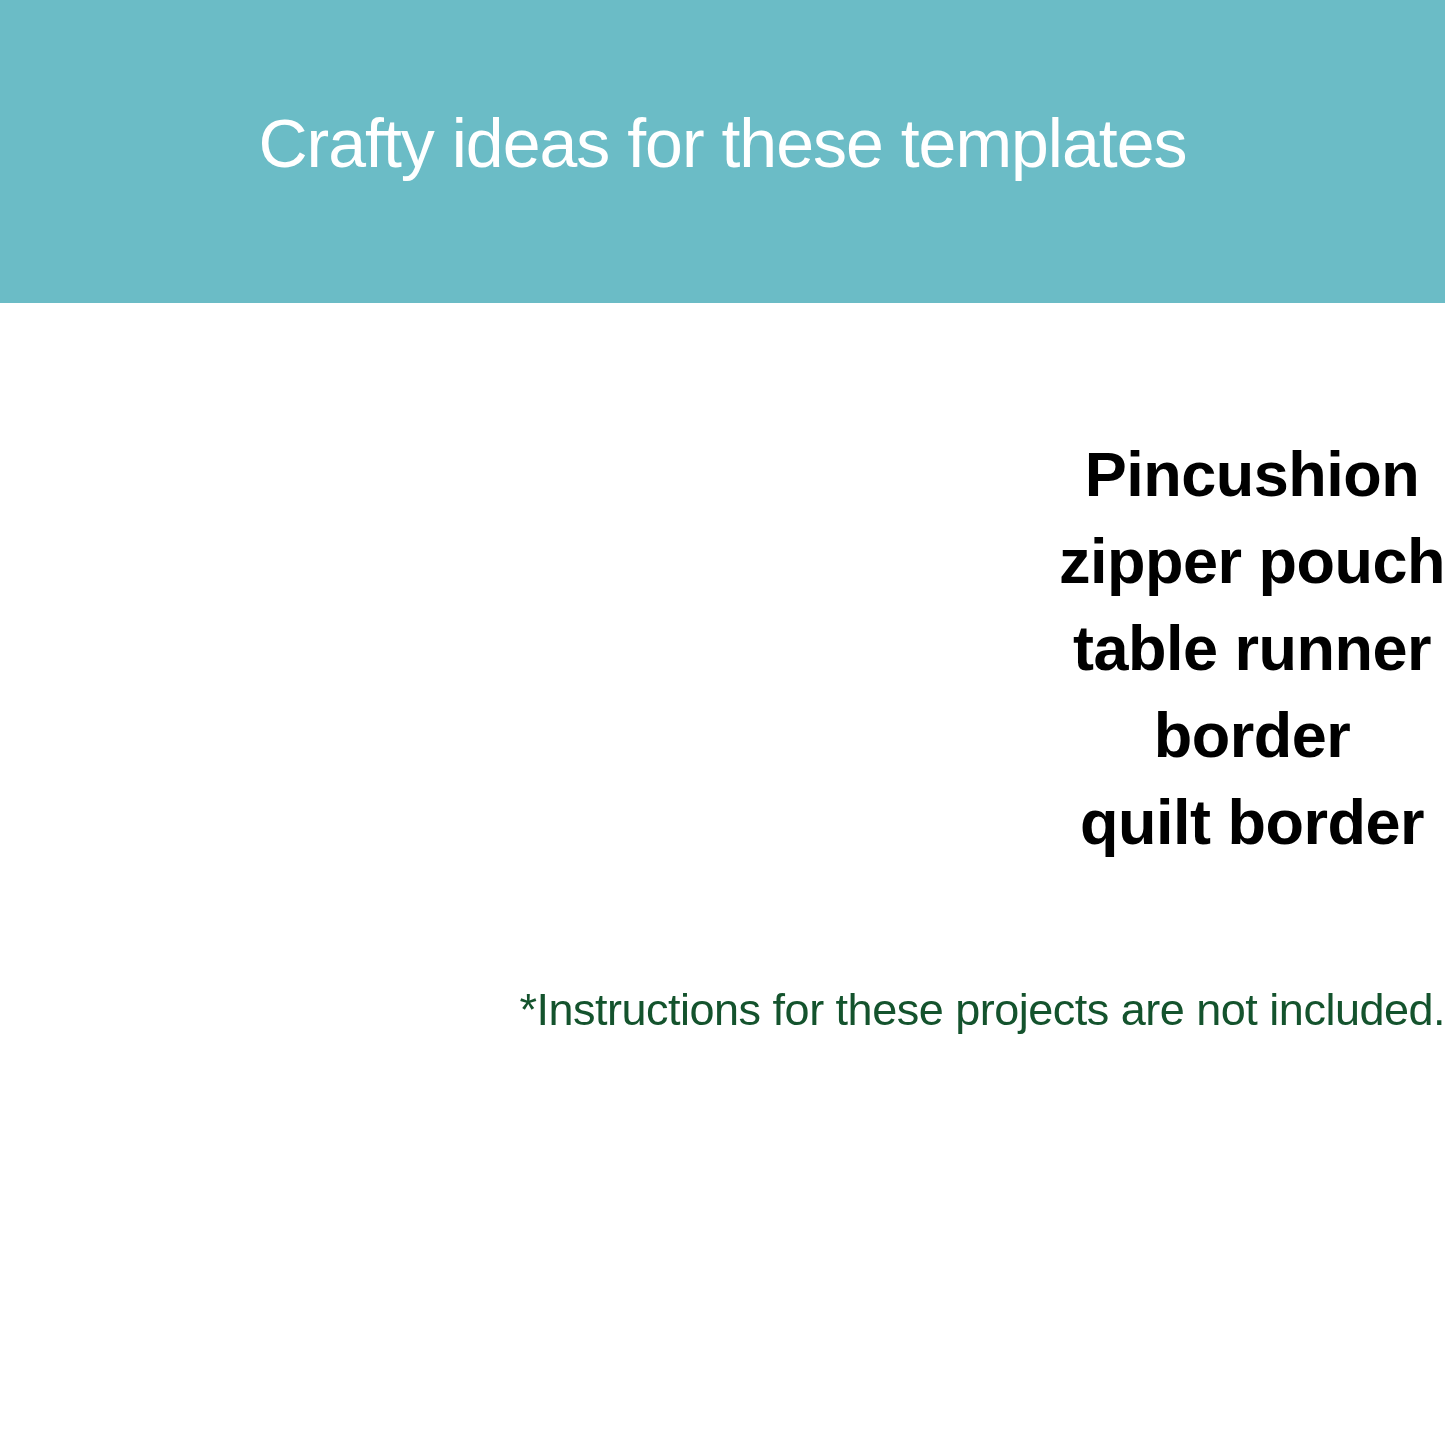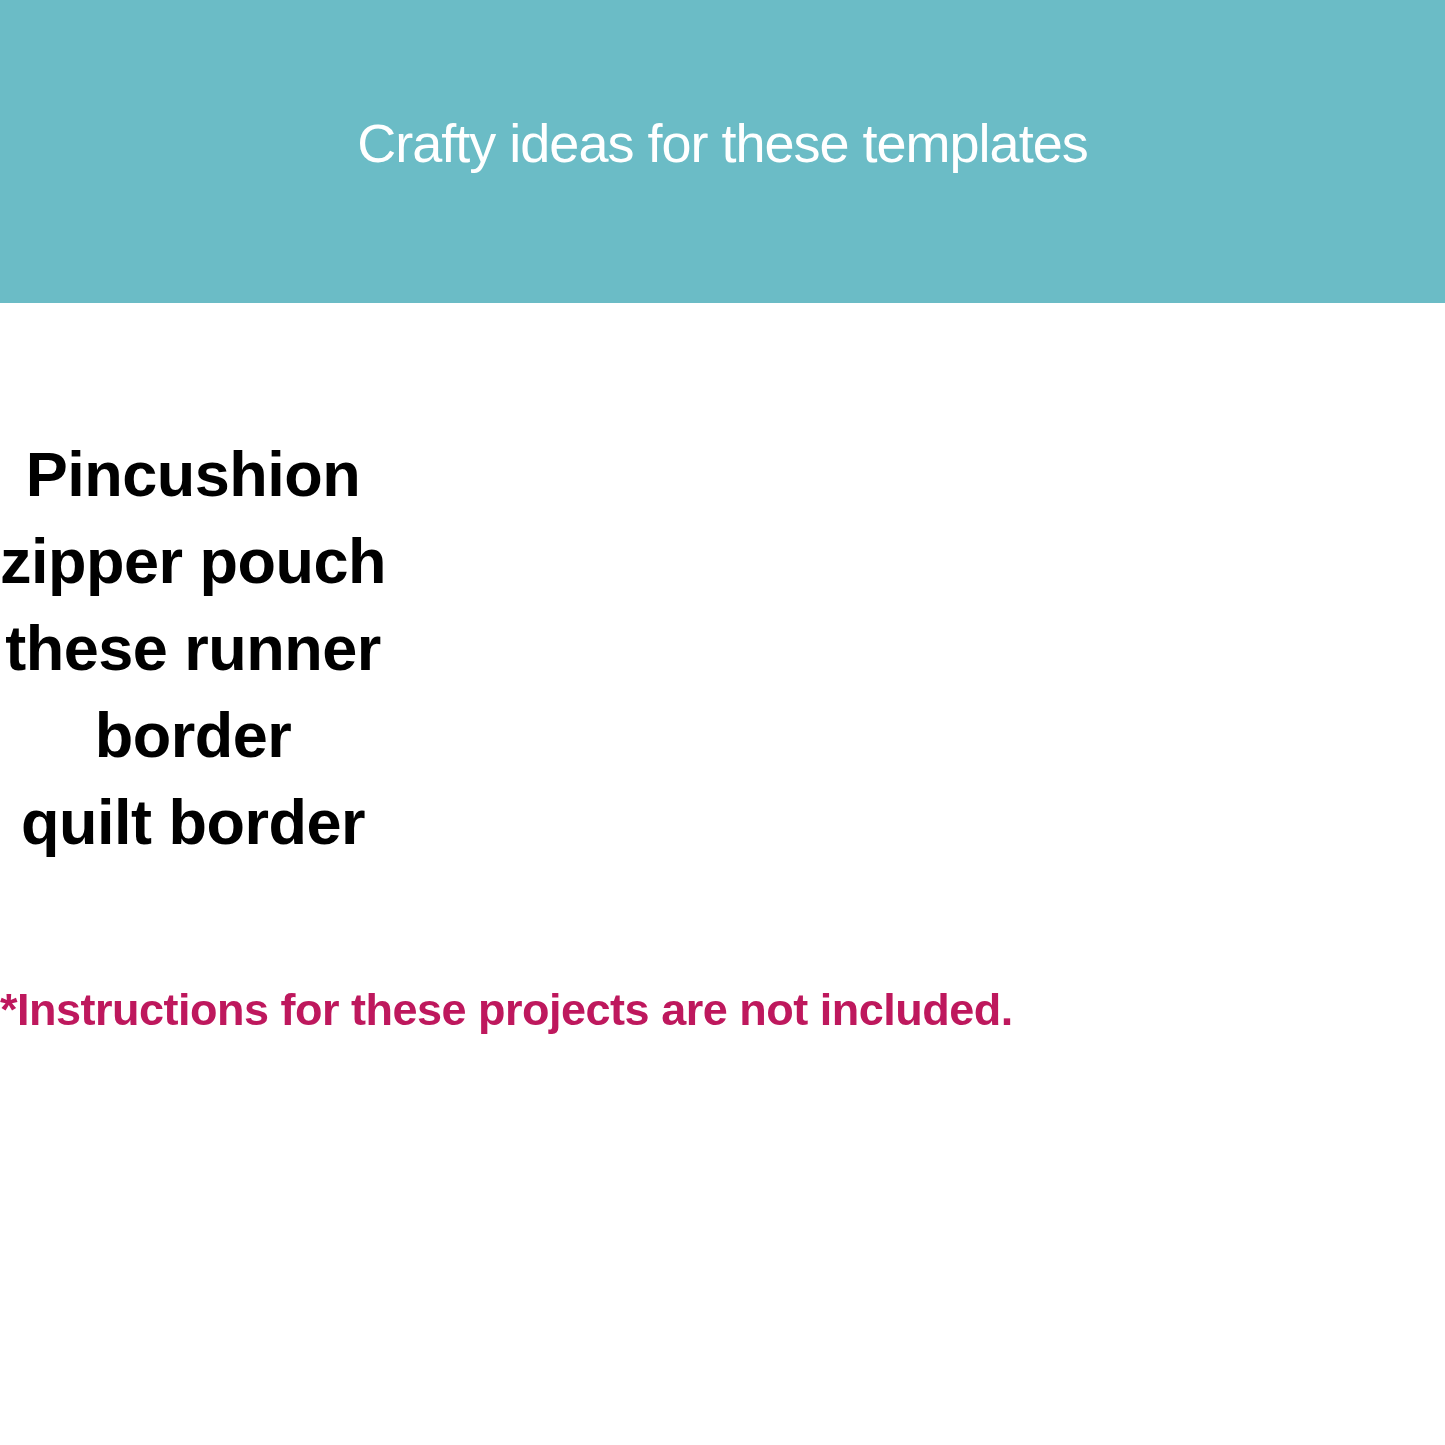--- a/index.html
+++ b/index.html
@@ -25,76 +25,76 @@
     width: 100%;
     height: 303px;
     background: #6bbcc6;
     display: flex;
     align-items: center;
     justify-content: center;
     box-sizing: border-box;
   }
   .header-title {
     color: #ffffff;
-    font-size: 54px;
+    font-size: 68px;
     font-weight: 400;
     letter-spacing: -1px;
     text-align: center;
     line-height: 1.1;
     margin: 16px;
     padding: 0 40px;
     transform: translateY(-8px);
   }
   .body-area {
     flex: 1;
     position: relative;
     display: flex;
     flex-direction: column;
-    align-items: flex-start;
+    align-items: flex-end;
   }
   .ideas-list {
     list-style: none;
     margin: 0;
     padding: 0;
     margin-top: 128px;
     text-align: center;
   }
   .ideas-list li {
     color: #000000;
     font-size: 63px;
     font-weight: 700;
     line-height: 1.38;
     letter-spacing: -0.5px;
     white-space: nowrap;
   }
   .footnote {
     margin-top: 118px;
-    color: #be185d;
+    color: #14532d;
     font-size: 45px;
-    font-weight: 700;
+    font-weight: 400;
     letter-spacing: -0.5px;
     text-align: center;
     white-space: nowrap;
   }
 </style>
 </head>
 <body>
 
 <div class="page">
 
   <div class="header-band">
     <h1 class="header-title">Crafty ideas for these templates</h1>
   </div>
 
   <div class="body-area">
 
     <ul class="ideas-list">
       <li>Pincushion</li>
       <li>zipper pouch</li>
-      <li>these runner</li>
+      <li>table runner</li>
       <li>border</li>
       <li>quilt border</li>
     </ul>
 
     <p class="footnote">*Instructions for these projects are not included.</p>
 
   </div>
 
 </div>
 

